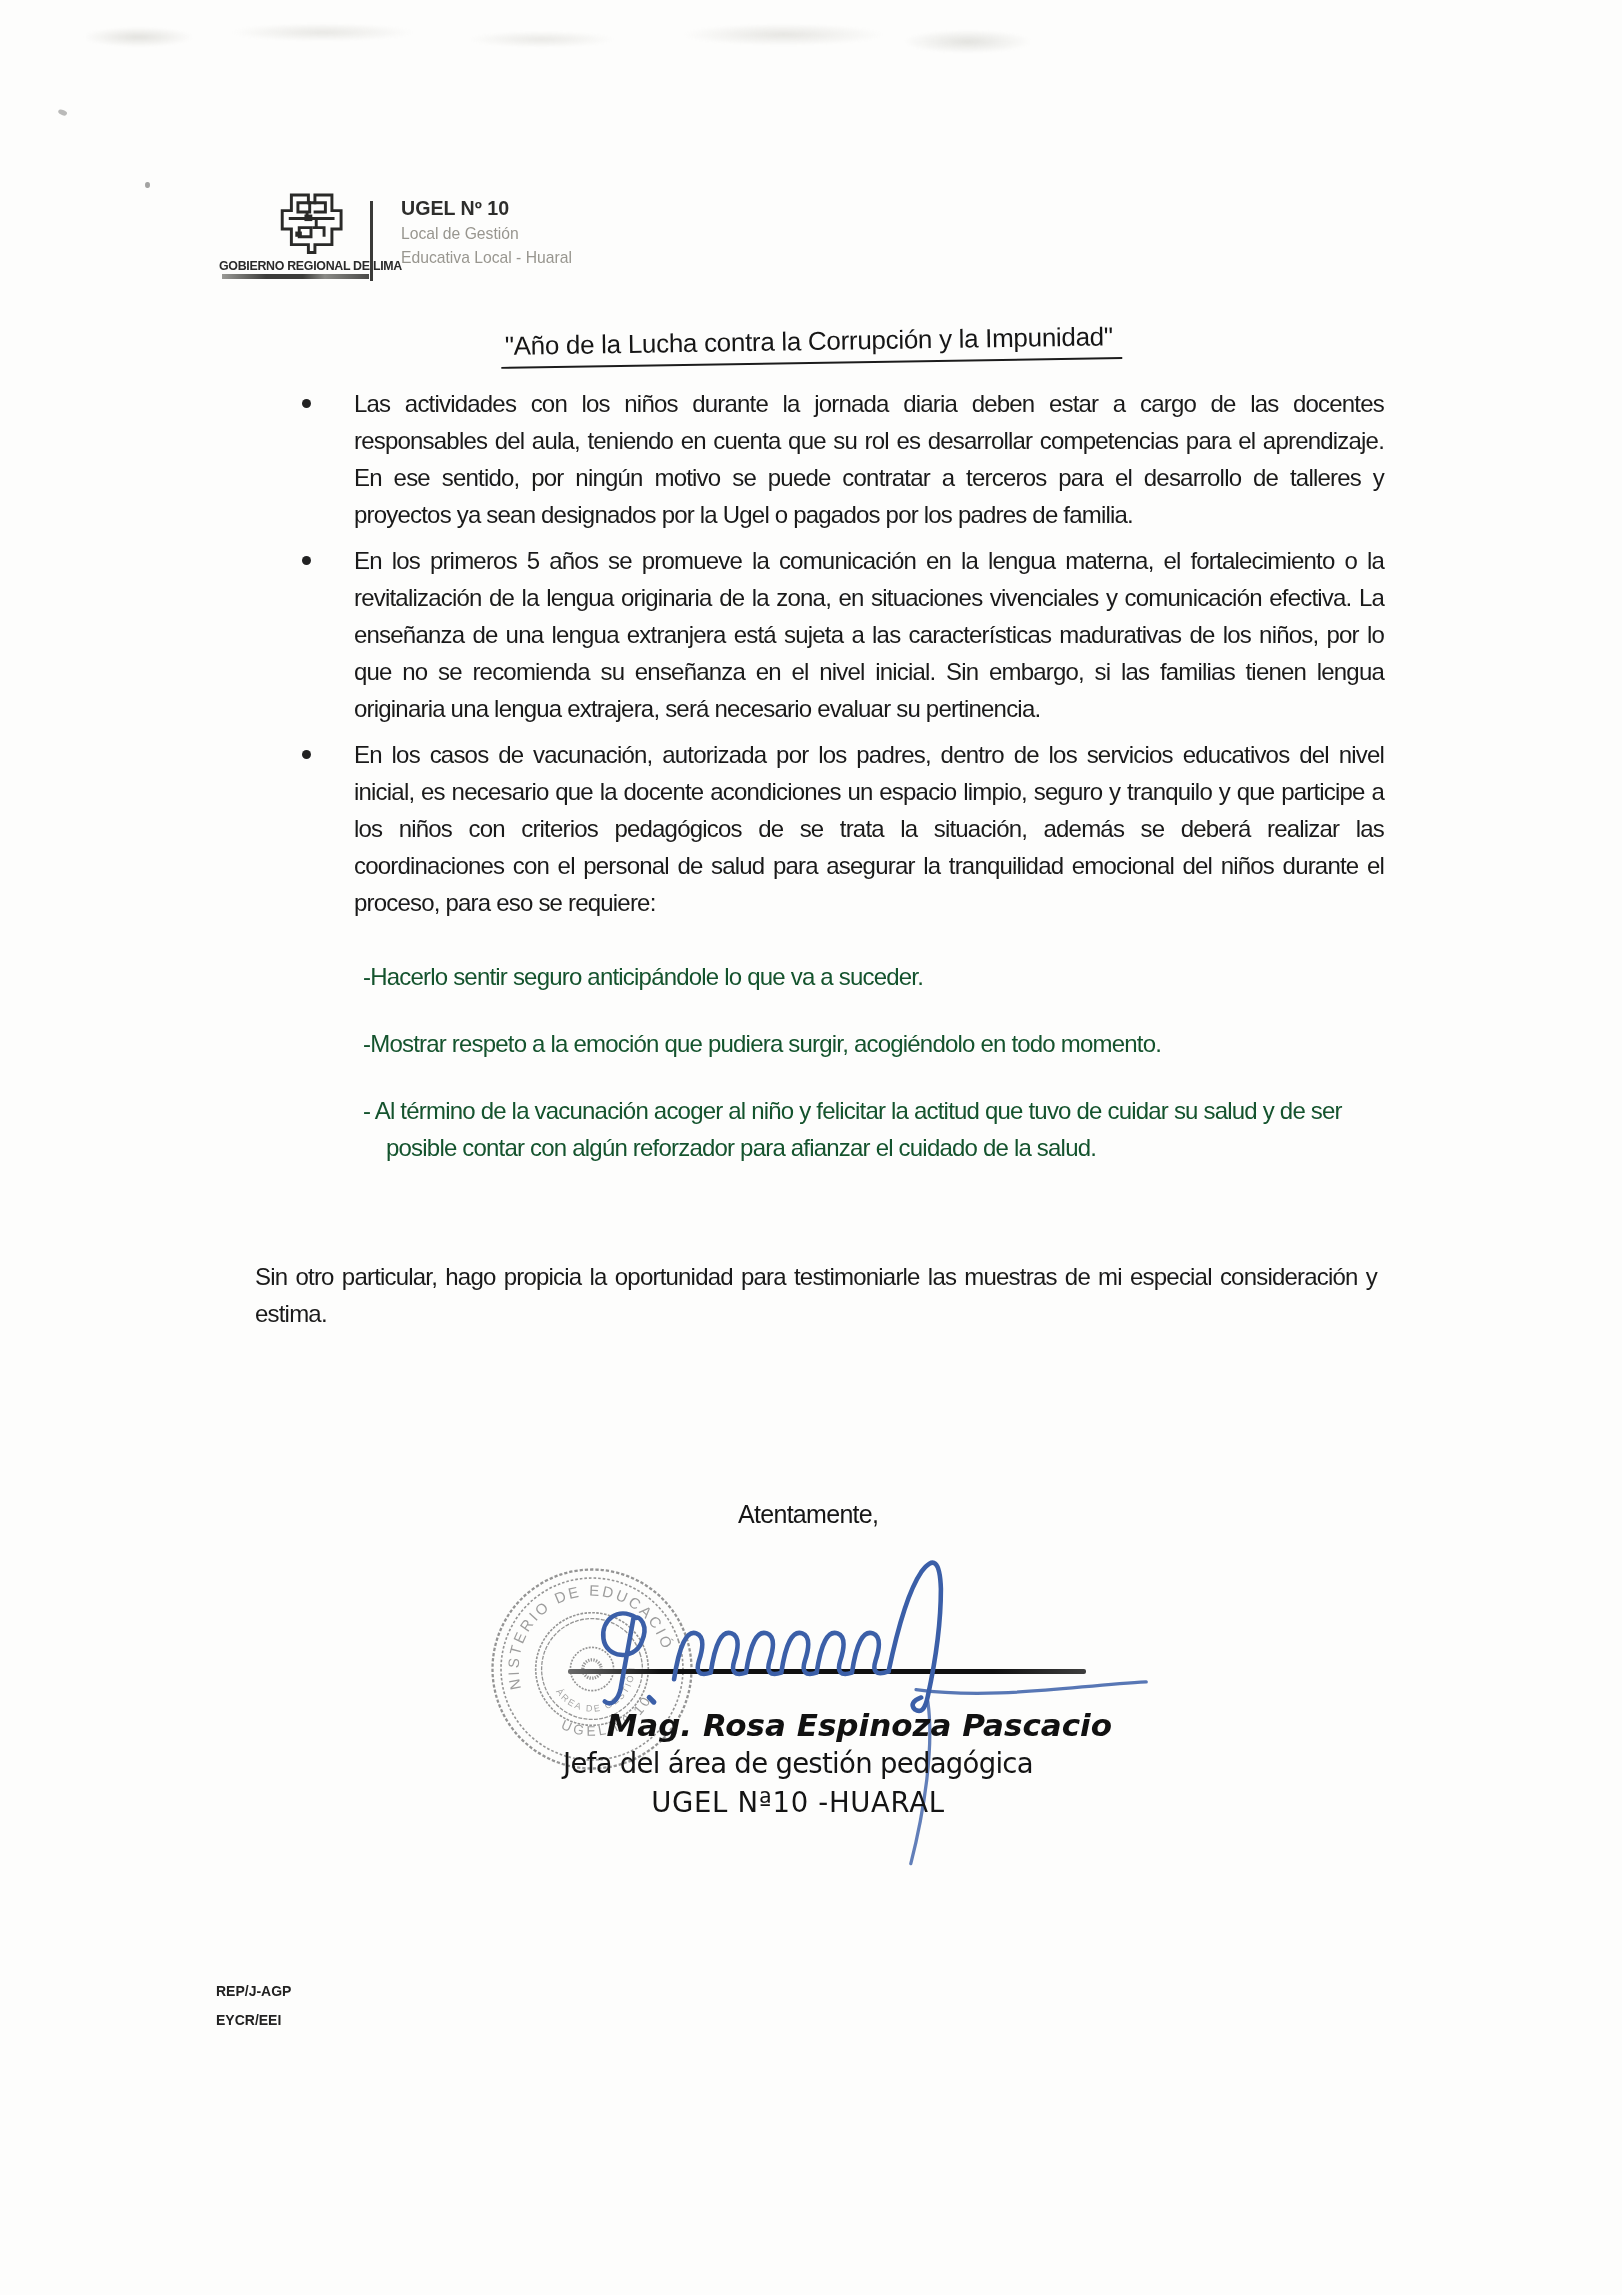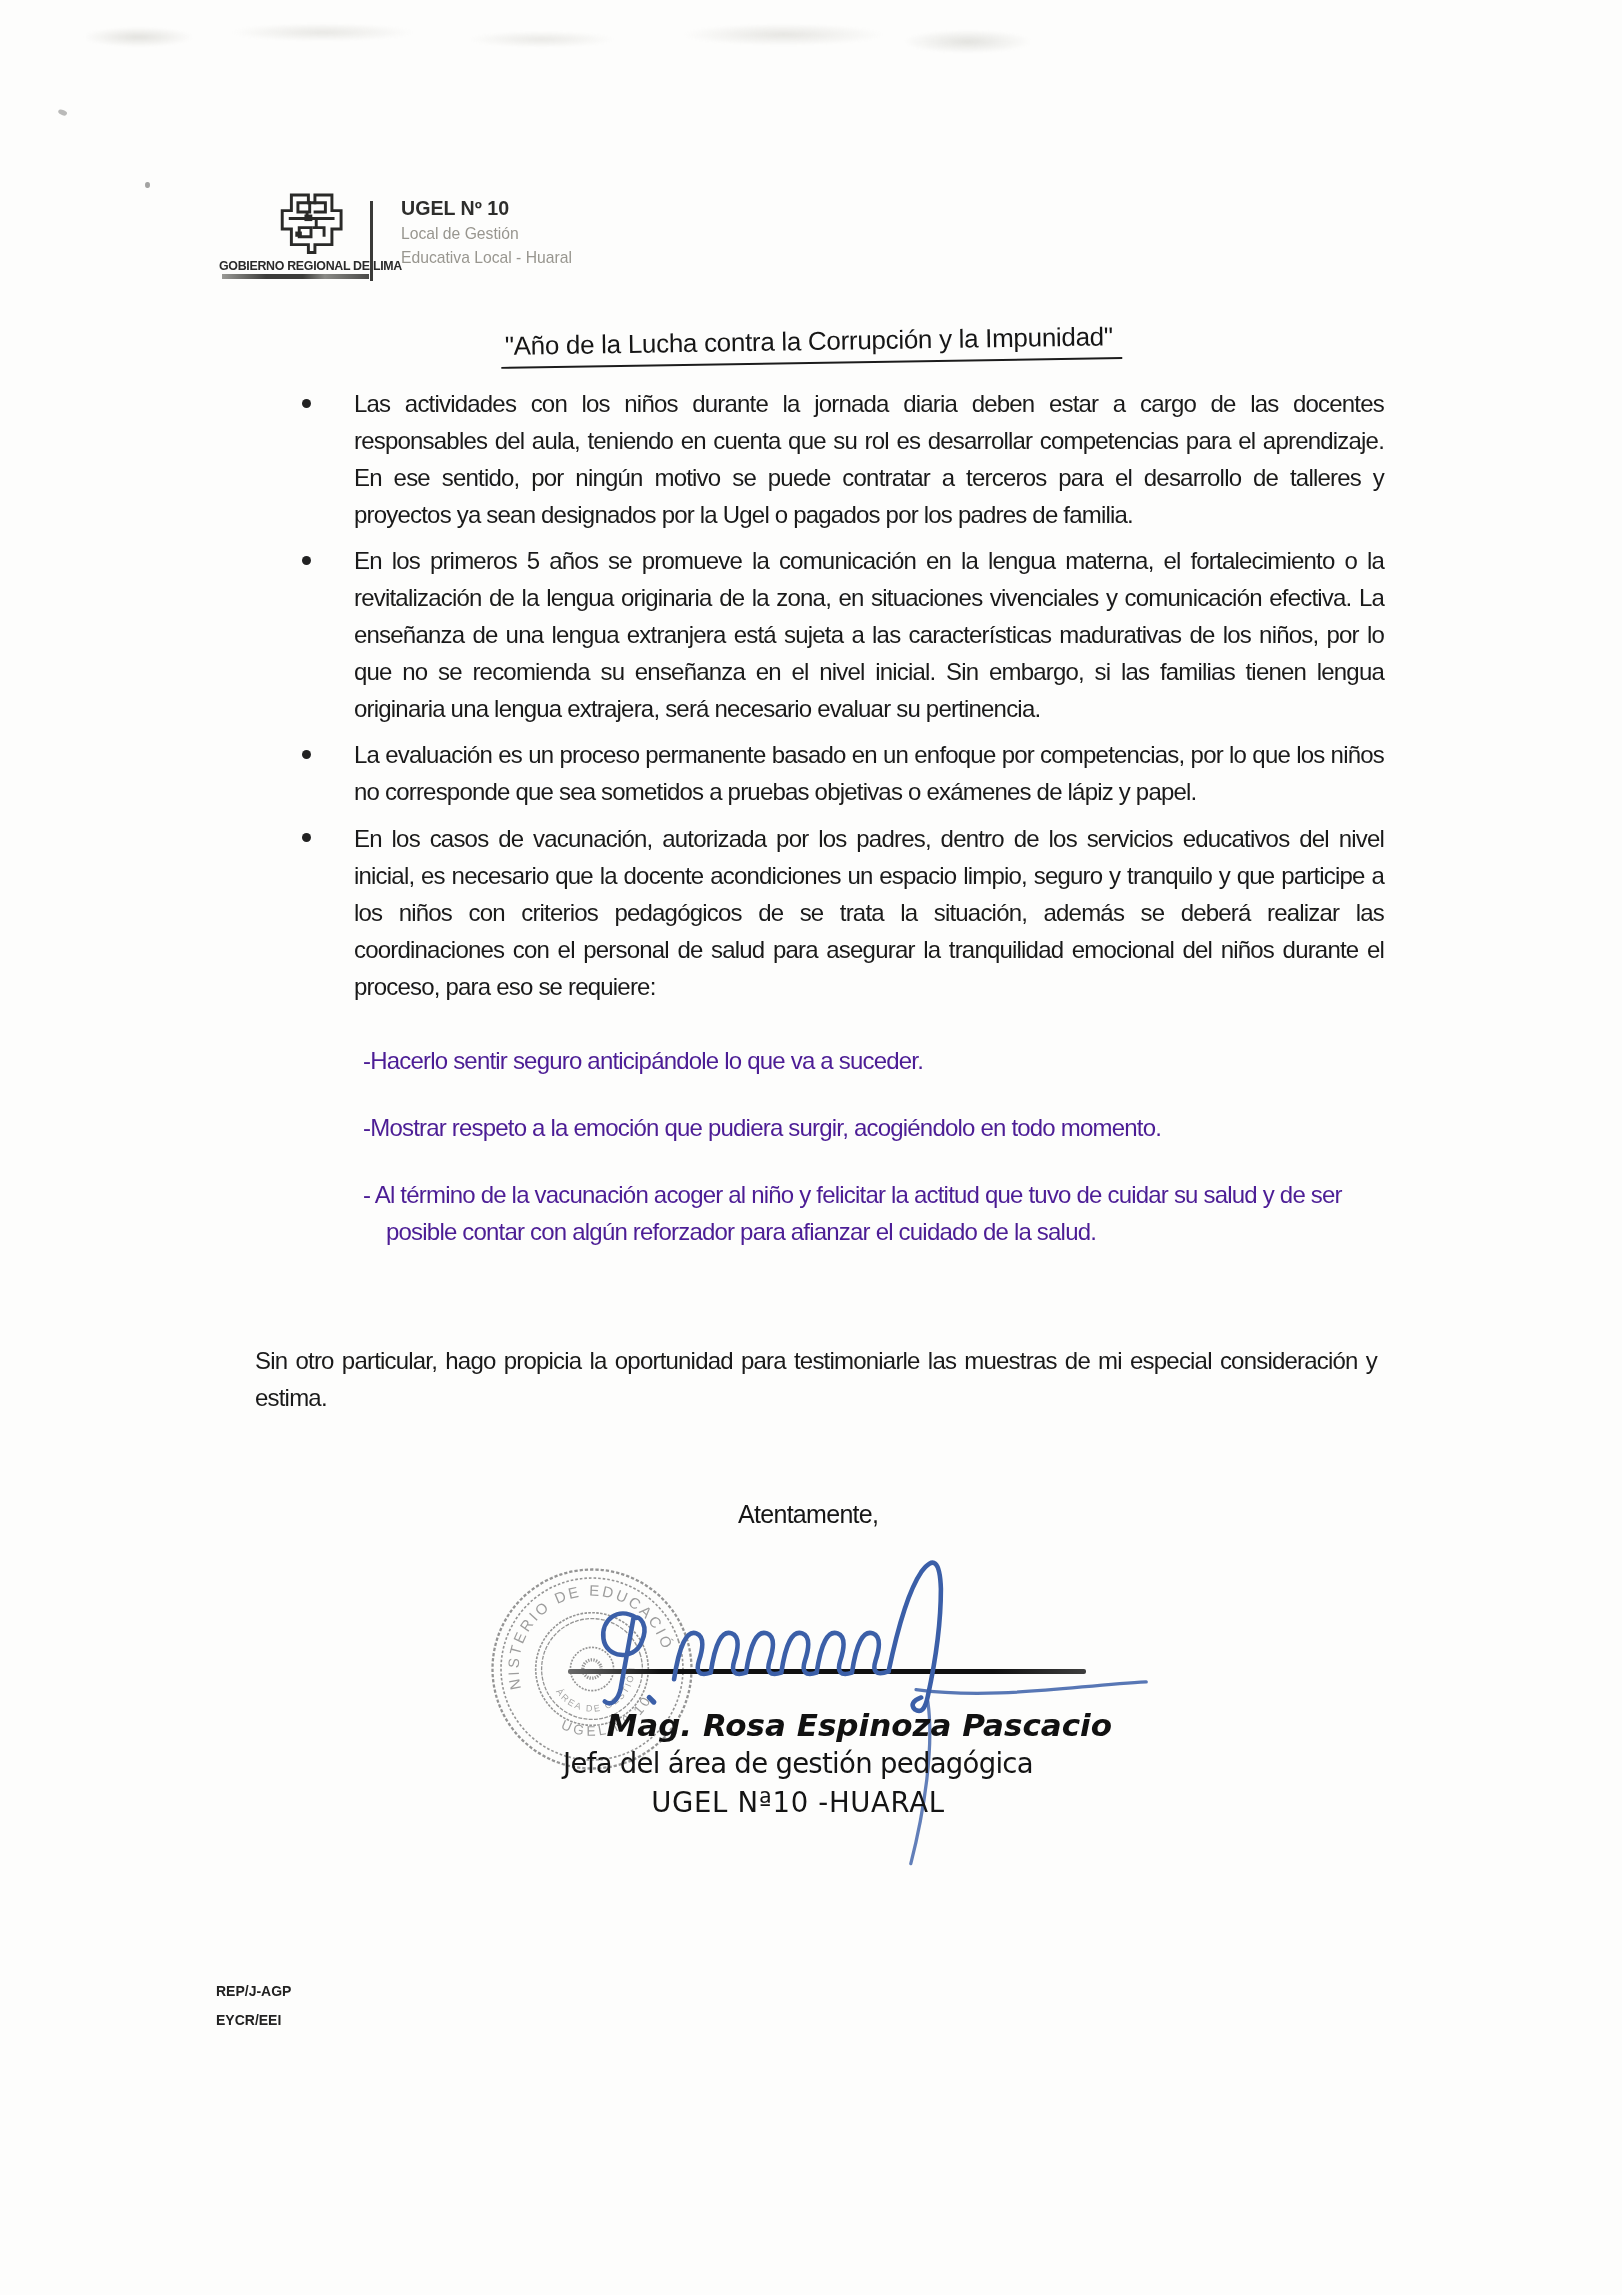--- a/index.html
+++ b/index.html
@@ -46,21 +46,21 @@
   .doc-body{position:absolute;left:298px;top:385px;width:1086px;}
   .bullet{
     position:relative;padding-left:56px;margin:0 0 9.2px 0;
     font-size:24px;line-height:37px;letter-spacing:-0.8px;text-align:justify;color:#1a1a1a;
   }
   .bullet::before{
     content:"";position:absolute;left:3.9px;top:13.7px;width:9.2px;height:9.2px;border-radius:50%;background:#222;
   }
   .subitems{margin:37px 0 0 65px;}
   .subitem{
-    font-size:24px;line-height:37px;letter-spacing:-0.8px;color:#4c1d95;
+    font-size:24px;line-height:37px;letter-spacing:-0.8px;color:#14532d;
     margin:0 0 30px 0;padding-left:23px;text-indent:-23px;max-width:1034px;
   }
   .closing{
     margin:92px 0 0 -43px;width:1122px;font-size:24px;line-height:37px;
     letter-spacing:-0.8px;text-align:justify;color:#1a1a1a;
   }
 
   
   .signoff{position:absolute;left:738px;top:1500px;font-size:25px;letter-spacing:-0.7px;color:#161616;}
   .stamp{position:absolute;left:484px;top:1561px;opacity:.58;}
@@ -110,21 +110,20 @@
   </div>
 </div>
 
 <div class="title-wrap">
   <span class="doc-title">"Año de la Lucha contra la Corrupción y la Impunidad"</span>
 </div>
 
 <div class="doc-body">
   <div class="bullet">Las actividades con los niños durante la jornada diaria deben estar a cargo de las docentes responsables del aula, teniendo en cuenta que su rol es desarrollar competencias para el aprendizaje. En ese sentido, por ningún motivo se puede contratar a terceros para el desarrollo de talleres y proyectos ya sean designados por la Ugel o pagados por los padres de familia.</div>
   <div class="bullet">En los primeros 5 años se promueve la comunicación en la lengua materna, el fortalecimiento o la revitalización de la lengua originaria de la zona, en situaciones vivenciales y comunicación efectiva. La enseñanza de una lengua extranjera está sujeta a las características madurativas de los niños, por lo que no se recomienda su enseñanza en el nivel inicial. Sin embargo, si las familias tienen lengua originaria una lengua extrajera, será necesario evaluar su pertinencia.</div>
-  <div class="bullet">La evaluación es un proceso permanente basado en un enfoque por competencias, por lo que los niños no corresponde que sea sometidos a pruebas objetivas o exámenes de lápiz y papel.</div>
   <div class="bullet">En los casos de vacunación, autorizada por los padres, dentro de los servicios educativos del nivel inicial, es necesario que la docente acondiciones un espacio limpio, seguro y tranquilo y que participe a los niños con criterios pedagógicos de se trata la situación, además se deberá realizar las coordinaciones con el personal de salud para asegurar la tranquilidad emocional del niños durante el proceso, para eso se requiere:</div>
   <div class="subitems">
     <div class="subitem">-Hacerlo sentir seguro anticipándole lo que va a suceder.</div>
     <div class="subitem">-Mostrar respeto a la emoción que pudiera surgir, acogiéndolo en todo momento.</div>
     <div class="subitem">- Al término de la vacunación acoger al niño y felicitar la actitud que tuvo de cuidar su salud y de ser posible contar con algún reforzador para afianzar el cuidado de la salud.</div>
   </div>
   <p class="closing">Sin otro particular, hago propicia la oportunidad para testimoniarle las muestras de mi especial consideración y estima.</p>
 </div>
 
 <div class="signoff">Atentamente,</div>

